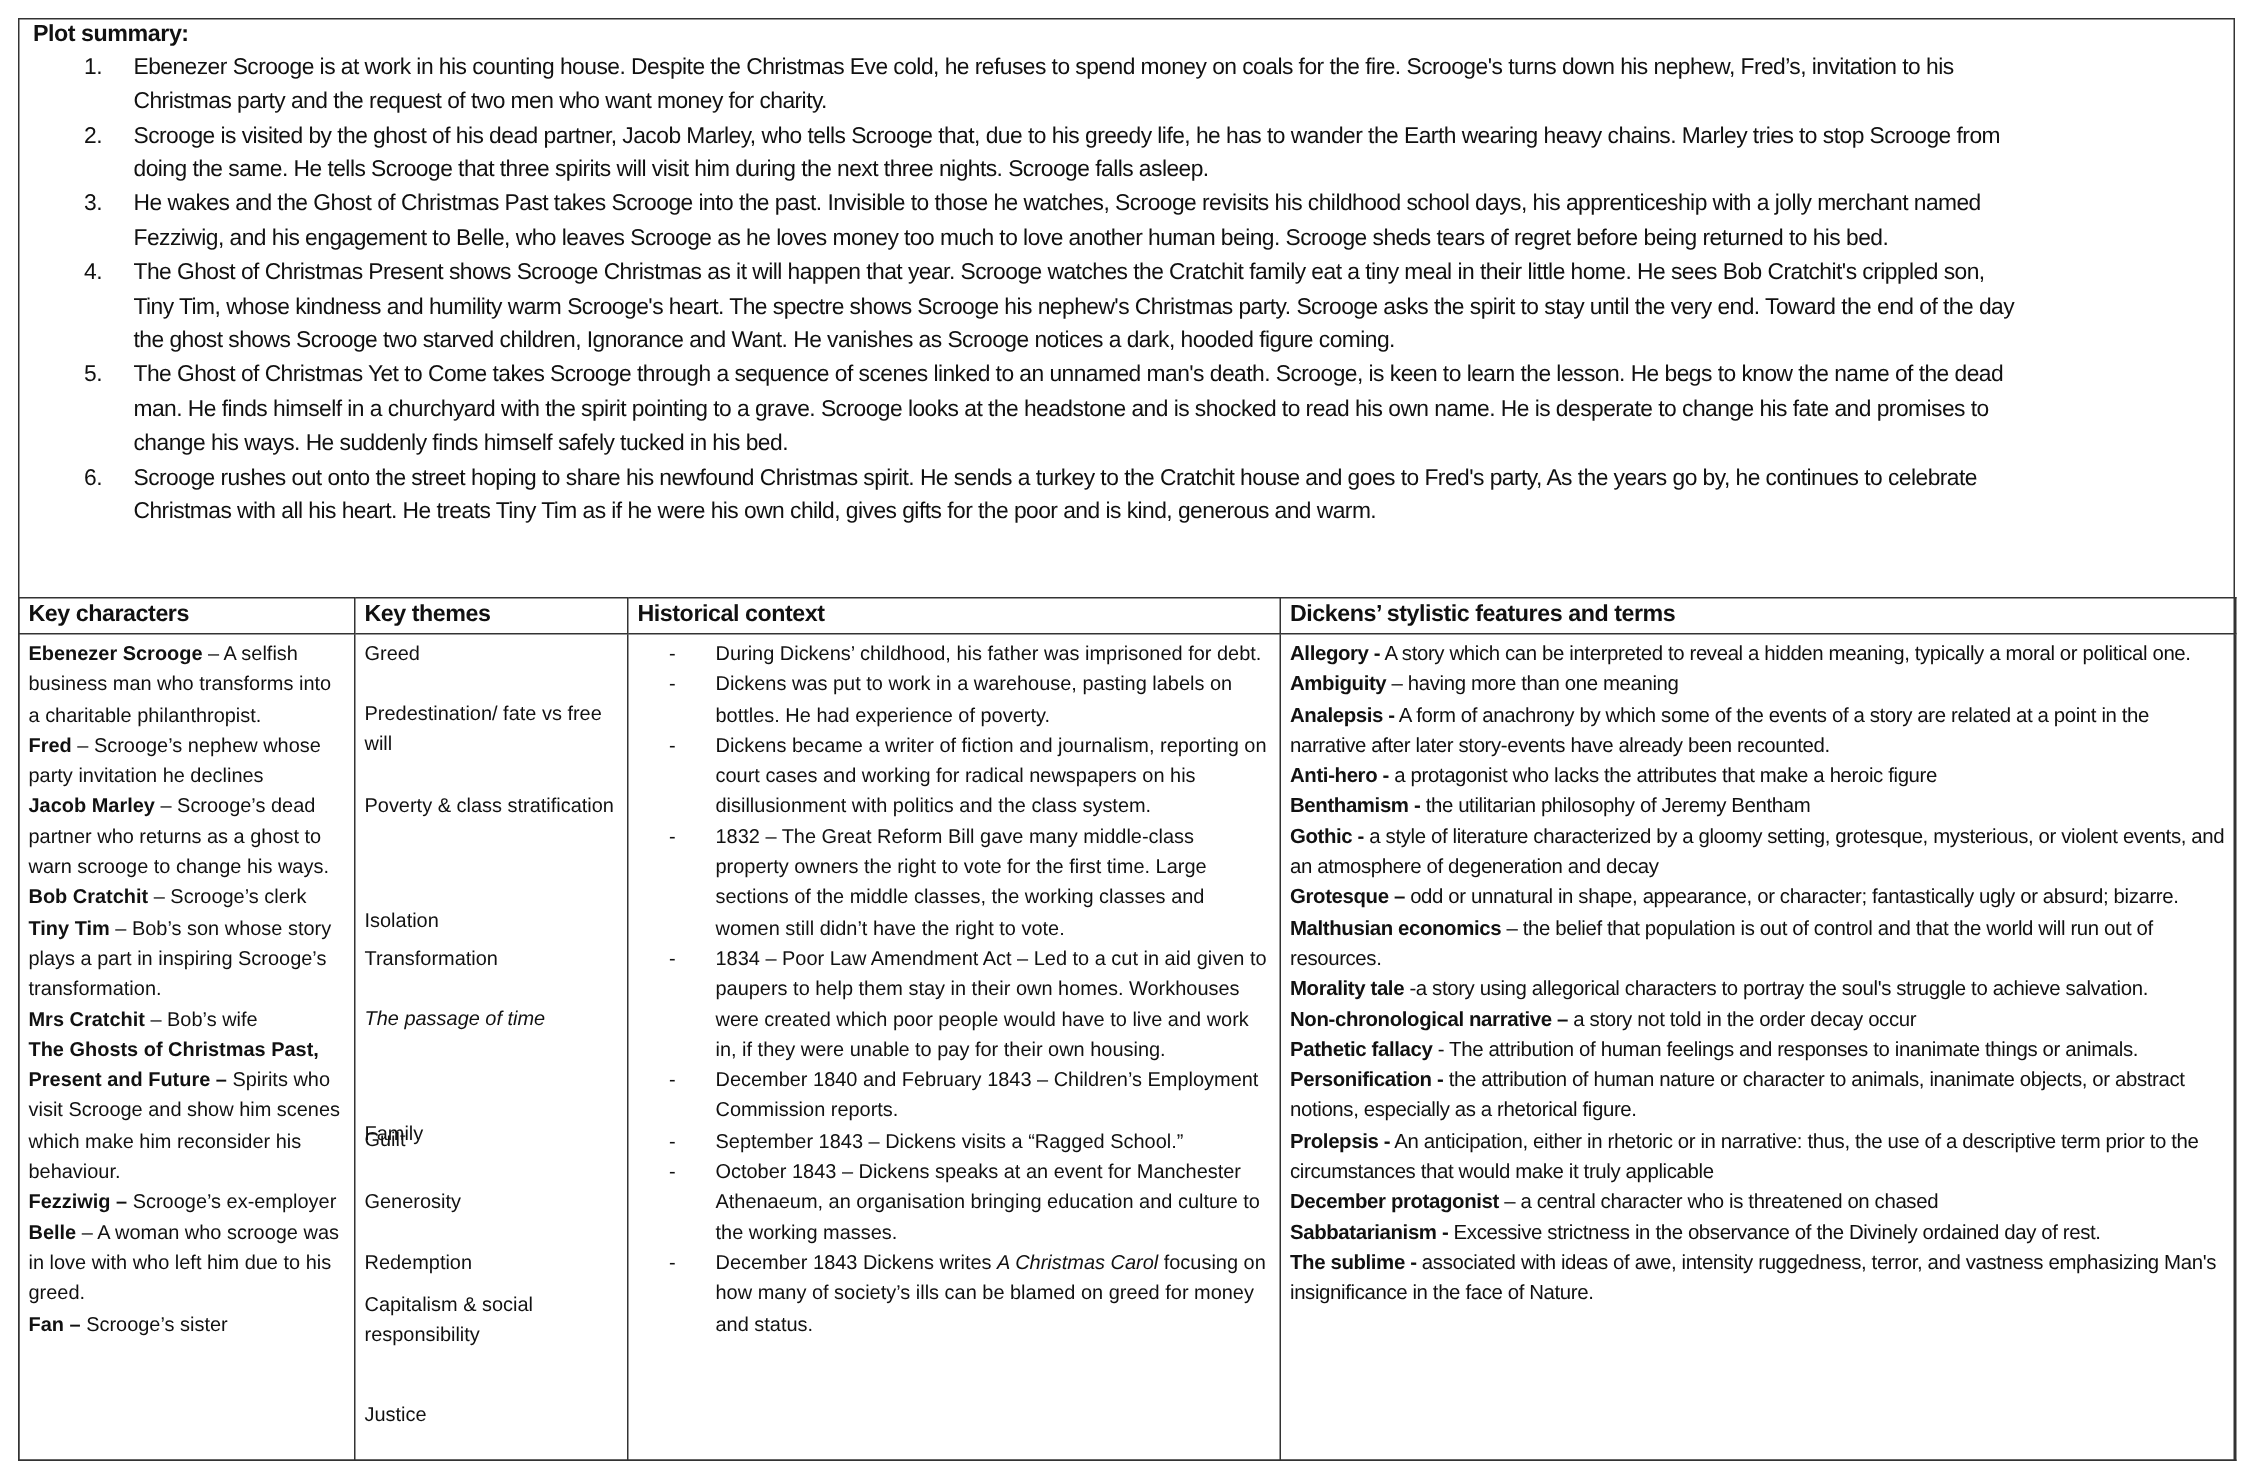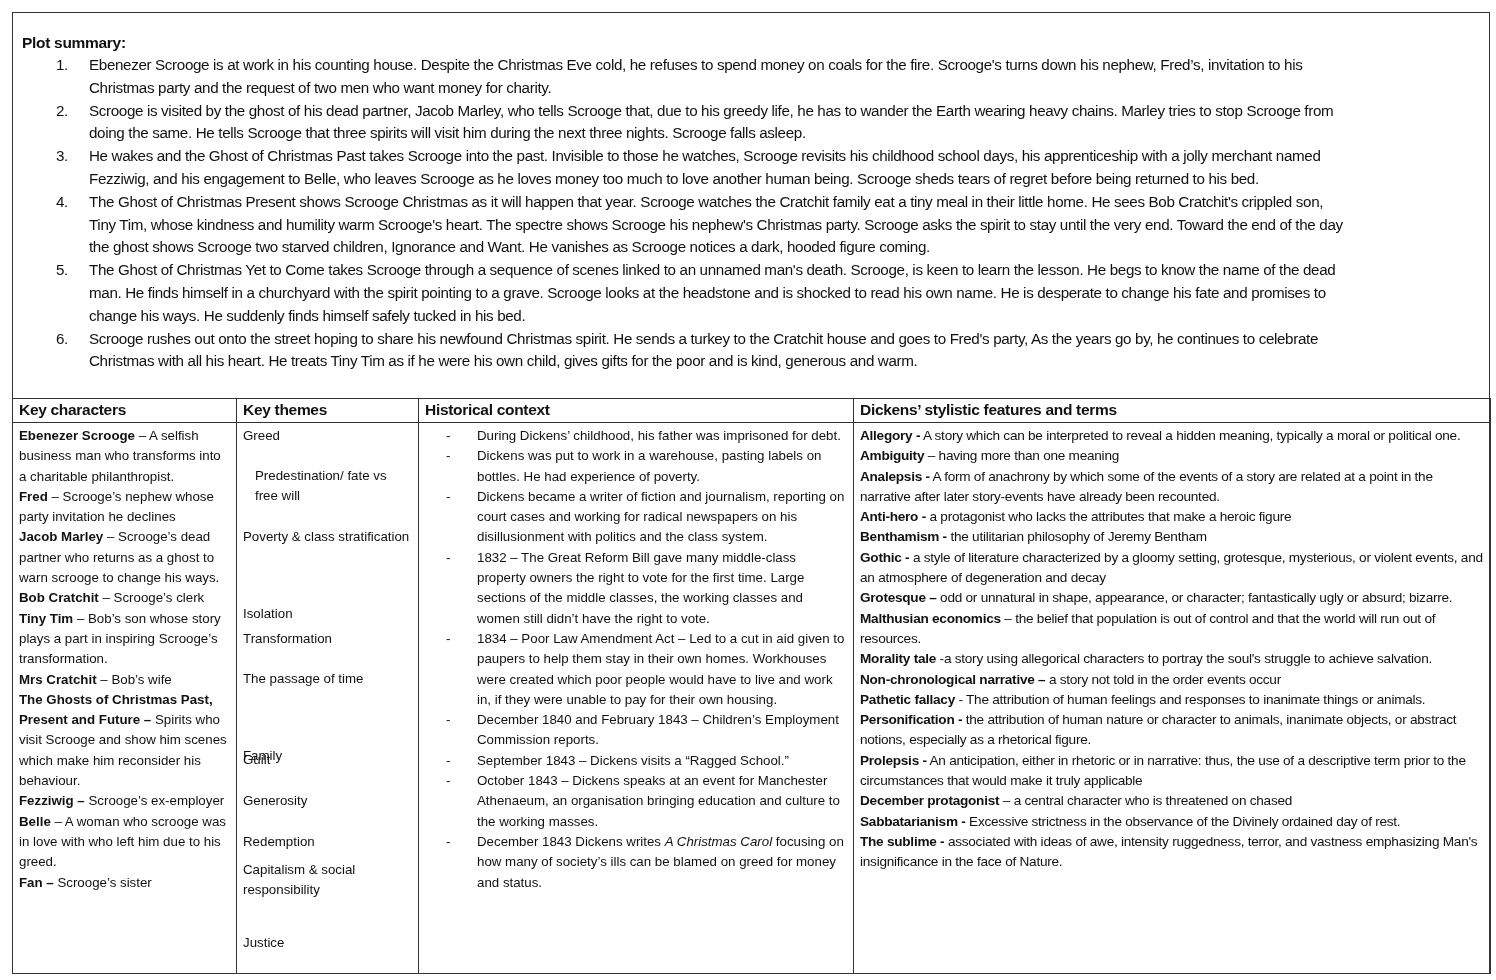--- a/index.html
+++ b/index.html
@@ -1,20 +1,20 @@
 <!DOCTYPE html>
 <html><head>
 <meta charset="utf-8">
 <style>
   html, body { margin: 0; padding: 0; background: #ffffff; }
   body { width: 1496px; height: 980px; position: relative; overflow: hidden;
          font-family: "Liberation Sans", "DejaVu Sans", sans-serif; color: #111; }
   .frame { position: absolute; left: 12px; top: 12px; width: 1478px; height: 962px;
            border: 1.5px solid #333; box-sizing: border-box; }
-  .plot { position: absolute; left: 12px; top: 12px; width: 1348px; height: 386px; box-sizing: border-box; padding: 20px 10px 0 10px; }
+  .plot { position: absolute; left: 12px; top: 12px; width: 1348px; height: 386px; box-sizing: border-box; padding: 0 10px 0 10px; }
   .plot-title { font-weight: bold; font-size: 15.5px; line-height: 22px; letter-spacing: -0.3px; }
   .plot-list { margin: 0; padding: 0; list-style: none; }
   .plot-item { position: relative; padding-left: 67px; font-size: 15.2px; line-height: 22.8px; letter-spacing: -0.35px; padding-right: 6px; }
   .plot-num { position: absolute; left: 34px; top: 0; }
   table.kt { position: absolute; left: 12px; top: 398px; width: 1478px; height: 576px;
              border-collapse: collapse; table-layout: fixed; padding-left: 21px; }
   table.kt th, table.kt td { border: 1.3px solid #333; vertical-align: top; padding: 0 6px; box-sizing: border-box; }
   table.kt th { text-align: left; font-size: 15.5px; font-weight: bold; height: 24px; line-height: 22px; letter-spacing: -0.3px; }
   table.kt td { font-size: 13.3px; line-height: 20.3px; padding-top: 3px; }
   .col1 { width: 224px; } .col2 { width: 182px; } .col3 { width: 435px; } .col4 { width: 637px; }
@@ -67,25 +67,25 @@
         <div class="char-entry"><span class="name">Tiny Tim</span><span> – Bob’s son whose story plays a part in inspiring Scrooge’s transformation.</span></div>
         <div class="char-entry"><span class="name">Mrs Cratchit</span><span> – Bob’s wife</span></div>
         <div class="char-entry"><span class="name">The Ghosts of Christmas Past, Present and Future –</span><span> Spirits who visit Scrooge and show him scenes which make him reconsider his behaviour.</span></div>
         <div class="char-entry"><span class="name">Fezziwig –</span><span> Scrooge’s ex-employer</span></div>
         <div class="char-entry"><span class="name">Belle</span><span> – A woman who scrooge was in love with who left him due to his greed.</span></div>
         <div class="char-entry"><span class="name">Fan –</span><span> Scrooge’s sister</span></div>
       </td>
       <td>
         <div style="position:relative;">
           <span class="theme" style="position:absolute;top:0px;">Greed</span>
-          <span class="theme" style="position:absolute;top:40px;margin-left:12px;">Predestination/ fate vs free will</span>
+          <span class="theme" style="position:absolute;top:40px;">Predestination/ fate vs free will</span>
           <span class="theme" style="position:absolute;top:101px;text-align:center;">Poverty &amp; class stratification</span>
           <span class="theme" style="position:absolute;top:178px;">Isolation</span>
           <span class="theme" style="position:absolute;top:203px;">Transformation</span>
-          <span class="theme" style="position:absolute;top:243px;">The passage of time</span>
+          <span class="theme" style="position:absolute;top:243px;font-style:italic;">The passage of time</span>
           <span class="theme" style="position:absolute;top:300px;margin-top:20px;">Family</span>
           <span class="theme" style="position:absolute;top:324px;">Guilt</span>
           <span class="theme" style="position:absolute;top:365px;">Generosity</span>
           <span class="theme" style="position:absolute;top:406px;">Redemption</span>
           <span class="theme" style="position:absolute;top:434px;">Capitalism &amp; social responsibility</span>
           <span class="theme" style="position:absolute;top:507px;">Justice</span>
         </div>
       </td>
       <td>
         <div class="hist-item"><span class="hist-dash">-</span><span>During Dickens’ childhood, his father was imprisoned for debt.</span></div>
@@ -101,21 +101,21 @@
       <td>
         <div class="term"><span class="tname">Allegory -</span><span> A story which can be interpreted to reveal a hidden meaning, typically a moral or political one.</span></div>
         <div class="term"><span class="tname">Ambiguity</span><span> – having more than one meaning</span></div>
         <div class="term"><span class="tname">Analepsis -</span><span> A form of anachrony by which some of the events of a story are related at a point in the narrative after later story-events have already been recounted.</span></div>
         <div class="term"><span class="tname">Anti-hero -</span><span> a protagonist who lacks the attributes that make a heroic figure</span></div>
         <div class="term"><span class="tname">Benthamism -</span><span> the utilitarian philosophy of Jeremy Bentham</span></div>
         <div class="term"><span class="tname">Gothic -</span><span> a style of literature characterized by a gloomy setting, grotesque, mysterious, or violent events, and an atmosphere of degeneration and decay</span></div>
         <div class="term"><span class="tname">Grotesque –</span><span> odd or unnatural in shape, appearance, or character; fantastically ugly or absurd; bizarre.</span></div>
         <div class="term"><span class="tname">Malthusian economics</span><span> – the belief that population is out of control and that the world will run out of resources.</span></div>
         <div class="term"><span class="tname">Morality tale</span><span> -a story using allegorical characters to portray the soul's struggle to achieve salvation.</span></div>
-        <div class="term"><span class="tname">Non-chronological narrative –</span><span> a story not told in the order events occur</span></div>
+        <div class="term"><span class="tname">Non-chronological narrative –</span><span> a story not told in the order decay occur</span></div>
         <div class="term"><span class="tname">Pathetic fallacy</span><span> - The attribution of human feelings and responses to inanimate things or animals.</span></div>
         <div class="term"><span class="tname">Personification -</span><span> the attribution of human nature or character to animals, inanimate objects, or abstract notions, especially as a rhetorical figure.</span></div>
         <div class="term"><span class="tname">Prolepsis -</span><span> An anticipation, either in rhetoric or in narrative: thus, the use of a descriptive term prior to the circumstances that would make it truly applicable</span></div>
         <div class="term"><span class="tname">December protagonist</span><span> – a central character who is threatened on chased</span></div>
         <div class="term"><span class="tname">Sabbatarianism -</span><span> Excessive strictness in the observance of the Divinely ordained day of rest.</span></div>
         <div class="term"><span class="tname">The sublime -</span><span> associated with ideas of awe, intensity ruggedness, terror, and vastness emphasizing Man's insignificance in the face of Nature.</span></div>
       </td>
     </tr>
   </tbody>
 </table>

